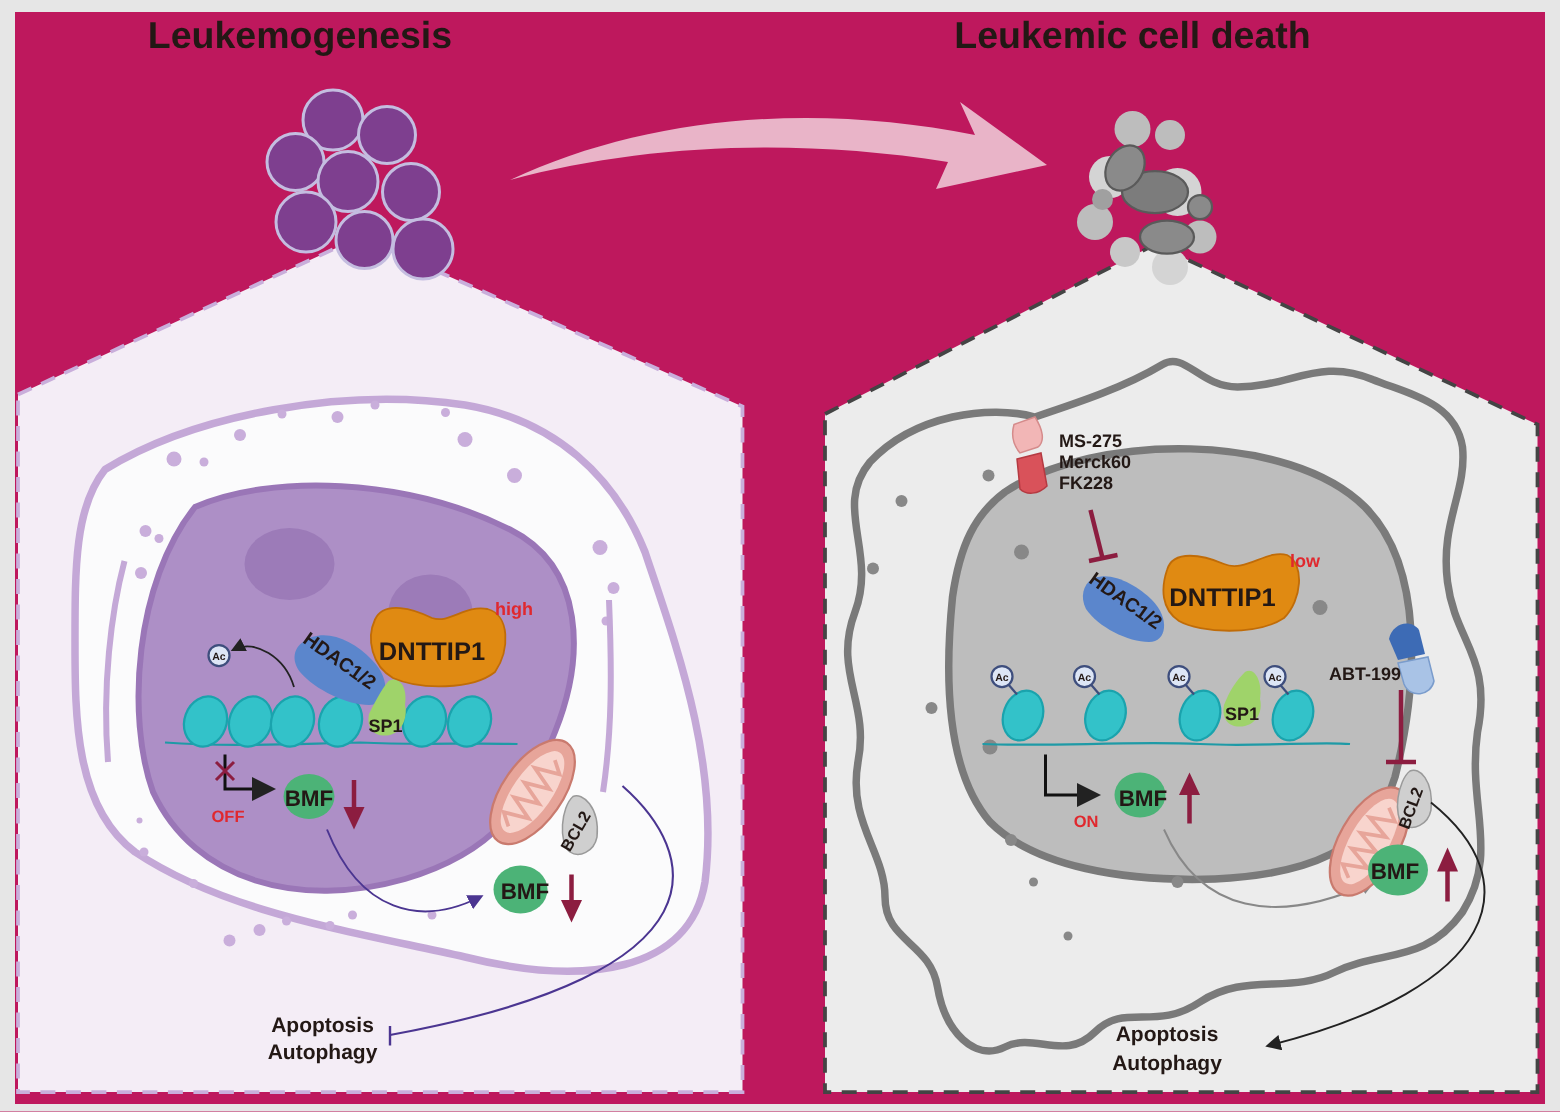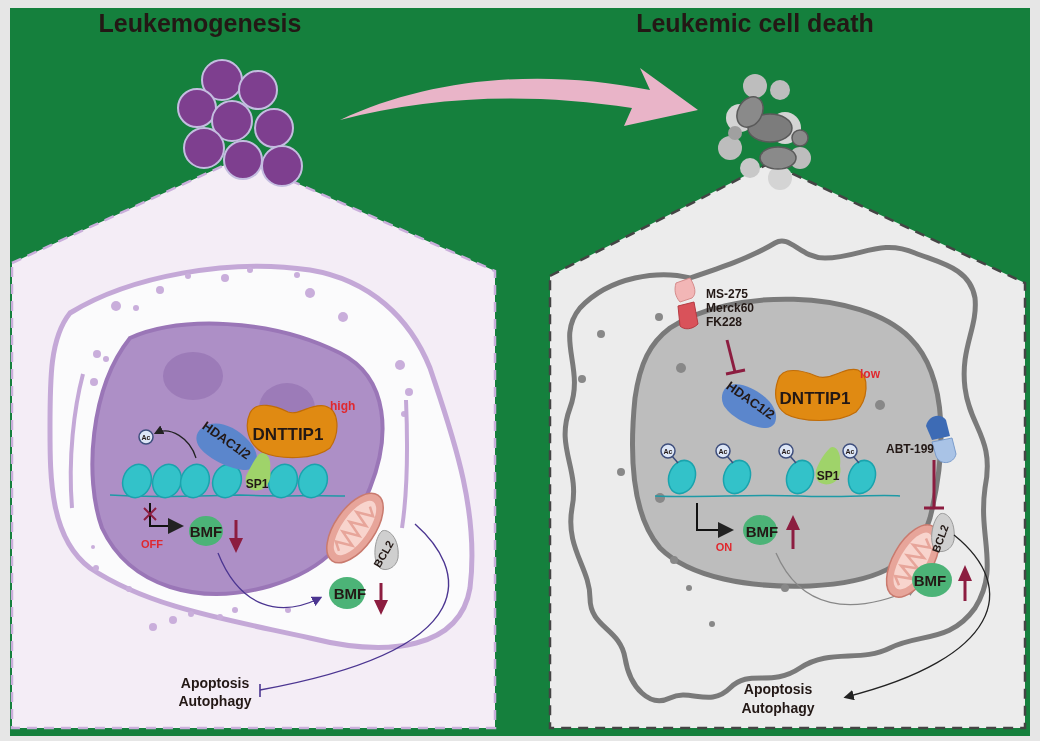--- a/index.html
+++ b/index.html
@@ -1,17 +1,17 @@
 <!DOCTYPE html>
 <html><head>
 <meta charset="utf-8">
 <style>
   html, body { margin: 0; padding: 0; }
   body { width: 1040px; height: 741px; background: #e6e6e6; overflow: hidden; position: relative; font-family: "Liberation Sans", sans-serif; }
-  #canvas { position: absolute; left: 10px; top: 8px; width: 1020px; height: 728px; background: #15803d; }
+  #canvas { position: absolute; left: 10px; top: 8px; width: 1020px; height: 728px; background: #be185d; }
   svg { position: absolute; left: 0; top: 0; }
   .title { font-family: "Liberation Sans", sans-serif; font-weight: bold; font-size: 25px; fill: #231815; }
   .lbl { font-family: "Liberation Sans", sans-serif; font-weight: bold; fill: #231815; }
   .red { fill: #e0282e; }
 </style>
 </head>
 <body>
 
 <div id="canvas">
 <svg width="1020" height="728" viewBox="0 0 1020 728">

